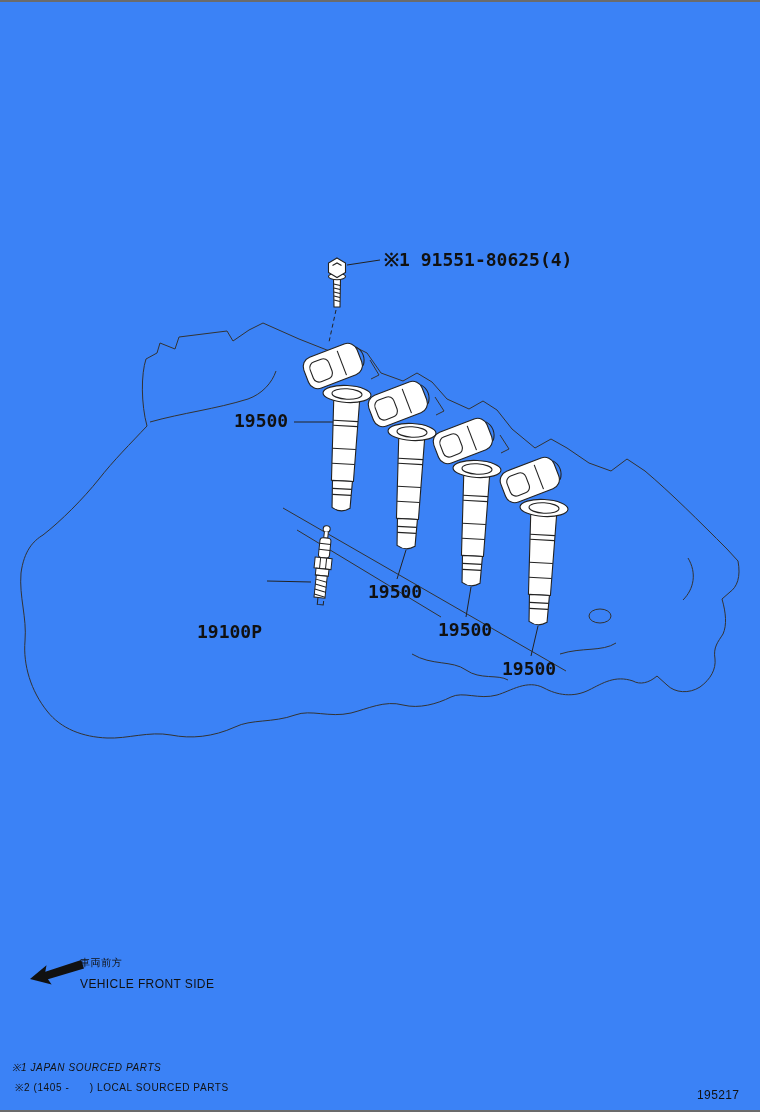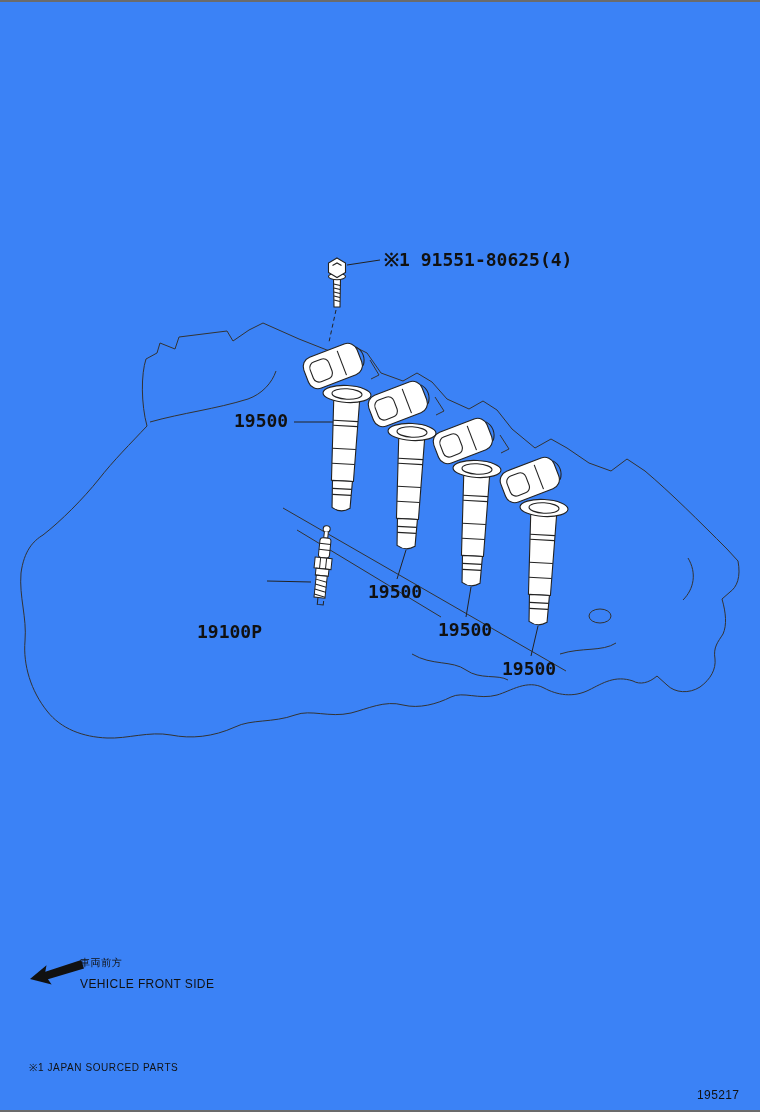--- a/index.html
+++ b/index.html
@@ -132,16 +132,17 @@
 
   <div class="plabel" style="left:384px; top:248px;">※1 91551-80625(4)</div>
   <div class="plabel" style="left:234px; top:409px;">19500</div>
   <div class="plabel" style="left:197px; top:582px;margin-top:38px;">19100P</div>
   <div class="plabel" style="left:368px; top:580px;">19500</div>
   <div class="plabel" style="left:438px; top:618px;">19500</div>
   <div class="plabel" style="left:502px; top:657px;">19500</div>
 
   <div class="note" style="left:80px; top:953px;">車両前方</div>
   <div class="note small" style="left:80px; top:974px;">VEHICLE FRONT SIDE</div>
-  <div class="note" style="left:29px; top:1058px;">※1 JAPAN SOURCED PARTS</div>
+  <div class="note" style="left:12px; top:1058px;font-style:italic;">※1 JAPAN SOURCED PARTS</div>
+  <div class="note" style="left:15px; top:1078px;">※2 (1405 -      ) LOCAL SOURCED PARTS</div>
   <div class="note small" style="left:697px; top:1085px;">195217</div>
 
 </div>
 
 </body></html>

